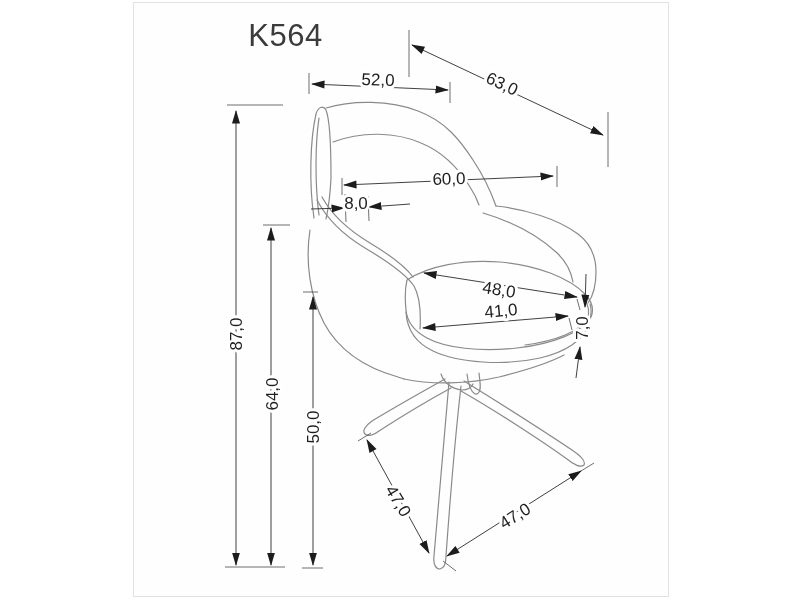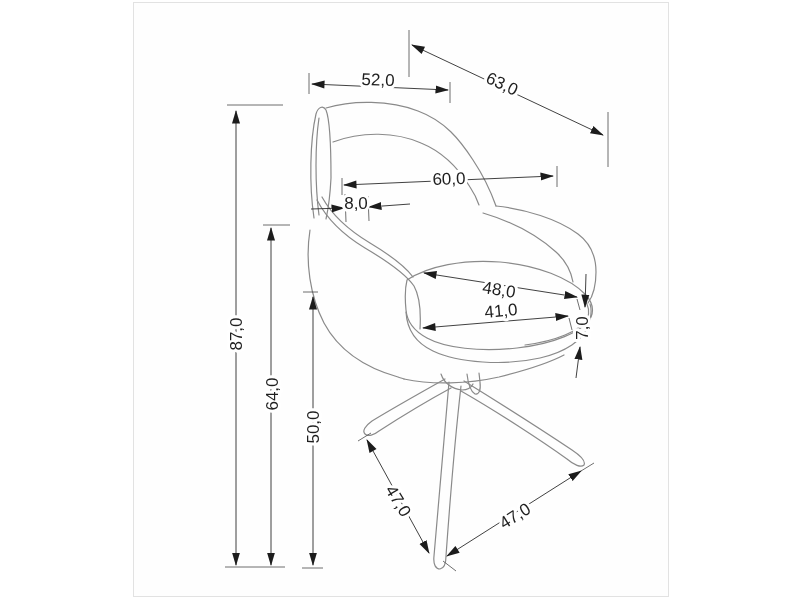--- a/index.html
+++ b/index.html
@@ -14,20 +14,21 @@
   .dimline{stroke:#2b2b2b;stroke-width:0.9;fill:none;}
   .tick{stroke:#4a4a4a;stroke-width:0.8;fill:none;}
   .dim{font-family:"Liberation Sans",sans-serif;font-size:17px;fill:#1f1f1f;
        paint-order:stroke;stroke:#ffffff;stroke-width:6px;stroke-linejoin:round;}
 </style>
 </head>
 <body>
 
 <div class="stage">
   <div class="panel"></div>
+  <div class="title">K564</div>
 
   <svg class="diagram" width="800" height="600" viewBox="0 0 800 600">
     <defs>
       <marker id="arrE" markerUnits="userSpaceOnUse" markerWidth="14" markerHeight="9" refX="12.5" refY="4.5" orient="auto">
         <polygon points="0,0.5 13.5,4.5 0,8.5" fill="#1c1c1c"></polygon>
       </marker>
       <marker id="arrS" markerUnits="userSpaceOnUse" markerWidth="14" markerHeight="9" refX="1" refY="4.5" orient="auto">
         <polygon points="13.5,0.5 0,4.5 13.5,8.5" fill="#1c1c1c"></polygon>
       </marker>
     </defs>

